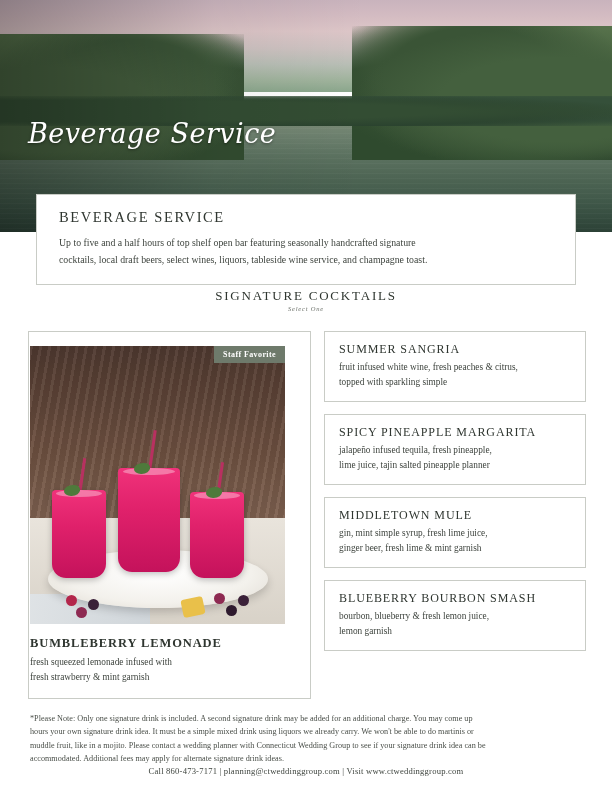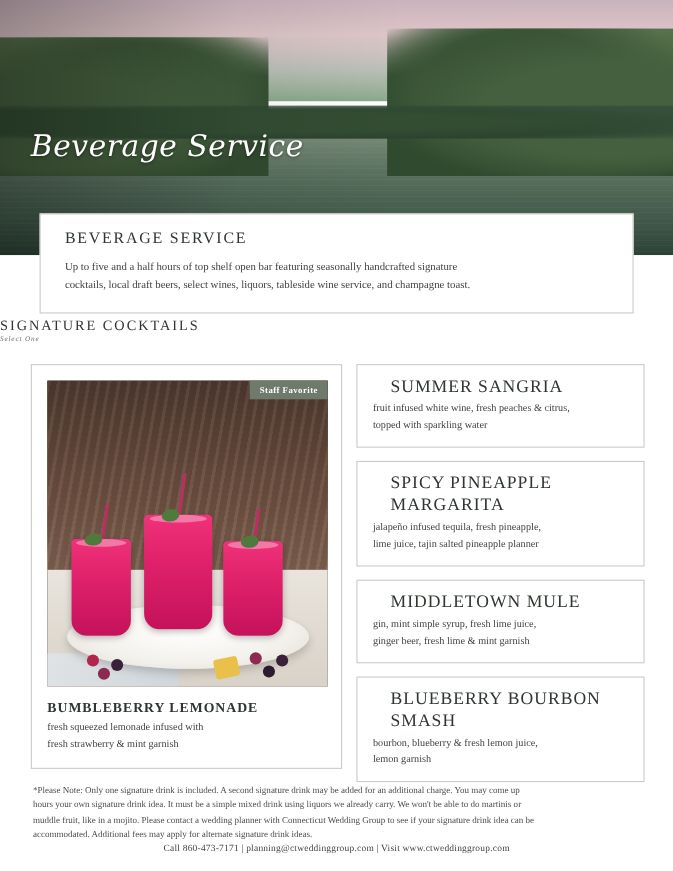--- a/index.html
+++ b/index.html
@@ -141,21 +141,21 @@
     line-height: 1.75;
     color: #3c423c;
   }
 
   
   .sig-head {
     position: absolute;
     top: 288px;
     left: 0;
     width: 612px;
-    text-align: left;
+    text-align: center;
   }
   .sig-head .t {
     font-size: 13px;
     letter-spacing: 1.8px;
     color: #2f3630;
   }
   .sig-head .s {
     margin-top: 1px;
     font-size: 6.5px;
     font-style: italic;
@@ -165,21 +165,21 @@
 
   
   .feature {
     position: absolute;
     left: 28px;
     top: 331px;
     width: 283px;
     box-sizing: border-box;
     border: 1px solid #c9ccc6;
     background: #ffffff;
-    padding: 14px 14px 12px 14px;
+    padding: 14px 14px 12px 1px;
   }
   .photo {
     position: relative;
     width: 255px;
     height: 278px;
     overflow: hidden;
     background: #6a4a3c;
   }
   .photo-bg {
     position: absolute;
@@ -304,22 +304,22 @@
     width: 262px;
   }
   .cocktail {
     box-sizing: border-box;
     border: 1px solid #c9ccc6;
     background: #ffffff;
     padding: 10px 14px 11px 14px;
     margin-bottom: 12px;
   }
   .cocktail h3 {
-    margin: 0 0 3px 16px;
-    font-size: 16px;
+    margin: 0 0 3px 0;
+    font-size: 12px;
     letter-spacing: 0.9px;
     font-weight: normal;
     color: #2f3630;
     line-height: 1.25;
   }
   .cocktail p {
     margin: 0;
     font-size: 9.3px;
     line-height: 1.62;
     color: #3c423c;
@@ -397,21 +397,21 @@
   </div>
   <h3>BUMBLEBERRY LEMONADE</h3>
   <p>fresh squeezed lemonade infused with</p>
   <p>fresh strawberry &amp; mint garnish</p>
 </div>
 
 <div class="col-right">
   <div class="cocktail">
     <h3>SUMMER SANGRIA</h3>
     <p>fruit infused white wine, fresh peaches &amp; citrus,</p>
-    <p>topped with sparkling water</p>
+    <p>topped with sparkling simple</p>
   </div>
   <div class="cocktail">
     <h3>SPICY PINEAPPLE MARGARITA</h3>
     <p>jalapeño infused tequila, fresh pineapple,</p>
     <p>lime juice, tajin salted pineapple planner</p>
   </div>
   <div class="cocktail">
     <h3>MIDDLETOWN MULE</h3>
     <p>gin, mint simple syrup, fresh lime juice,</p>
     <p>ginger beer, fresh lime &amp; mint garnish</p>

